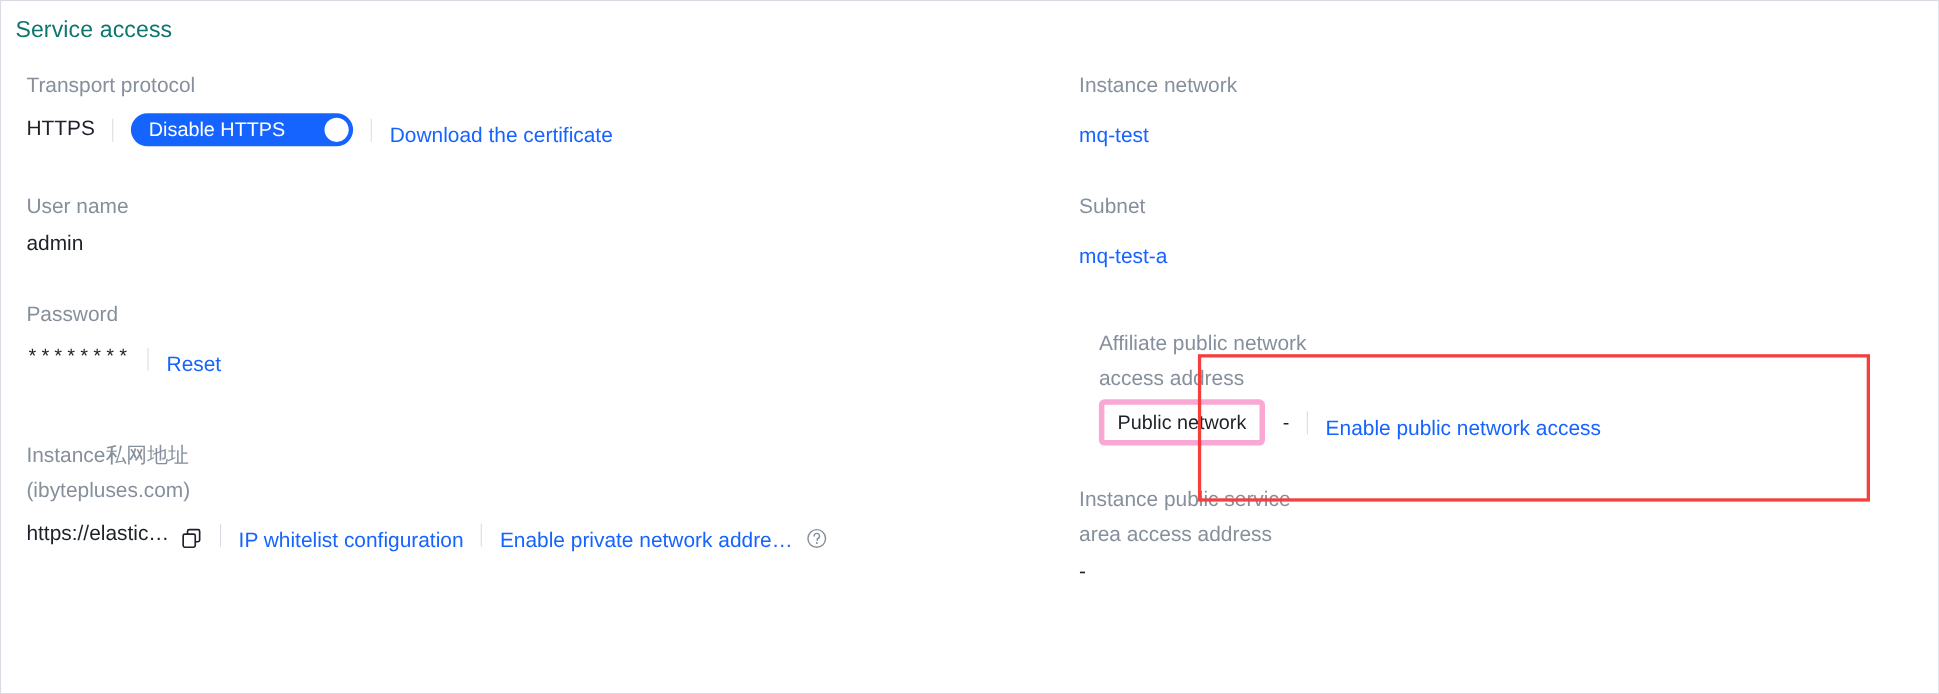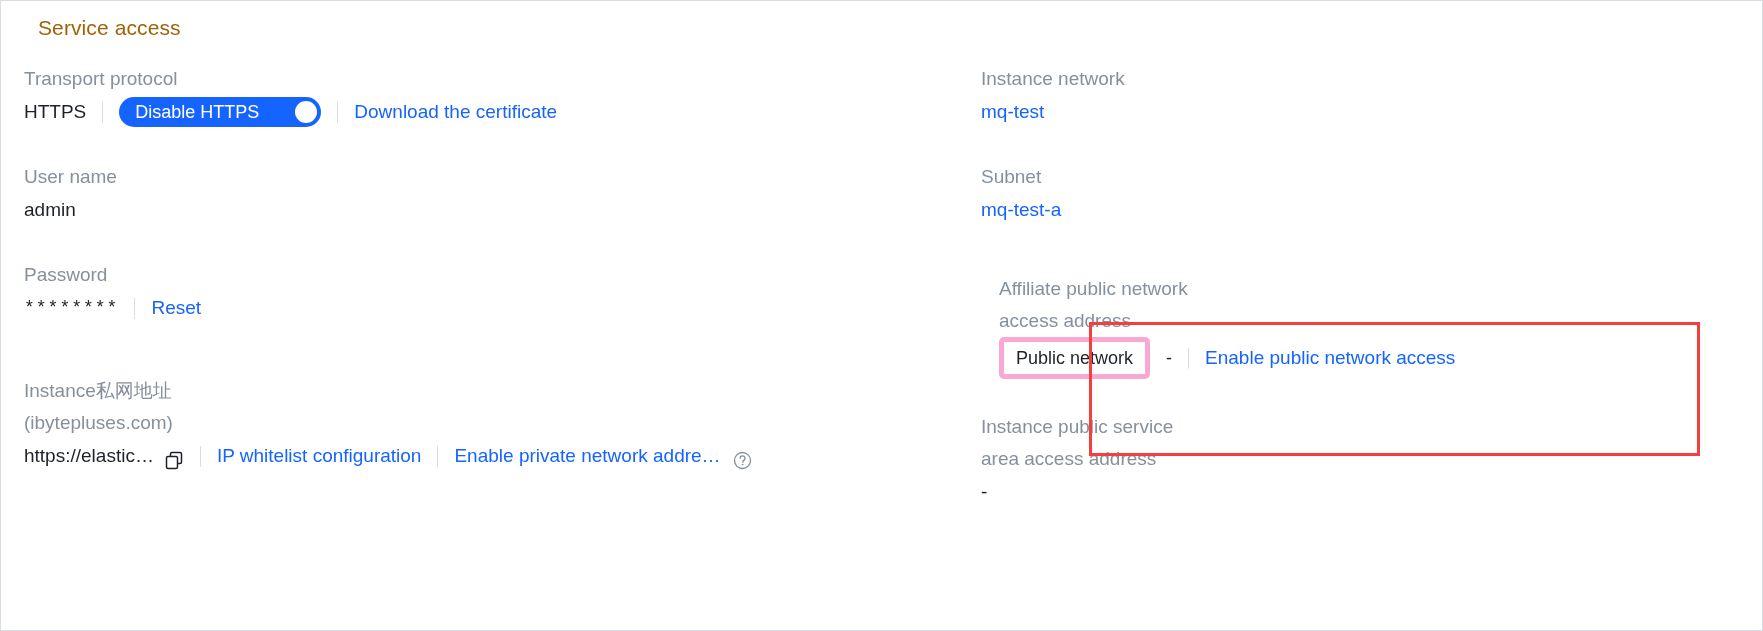--- a/index.html
+++ b/index.html
@@ -16,24 +16,24 @@
     position: relative;
     width: 1763px;
     height: 631px;
     box-sizing: border-box;
     background: #ffffff;
     border: 1px solid #d9dde3;
     overflow: hidden;
   }
   .panel-title {
     position: absolute;
-    left: 37px;
+    left: 13px;
     top: 12px;
     font-size: 21px;
-    color: #a16207;
+    color: #0f766e;
     letter-spacing: 0.1px;
     line-height: 30px;
   }
   .col-left  { position: absolute; left: 23px;  top: 62px; width: 930px; }
   .col-right { position: absolute; left: 980px; top: 62px; width: 760px; }
 
   .field { margin-bottom: 10px; }
 
   .field-label {
     font-size: 19px;
@@ -59,20 +59,21 @@
     background: #d9dde3;
     margin: 0 16px;
     flex: 0 0 auto;
   }
 
   .link {
     color: #1664ff;
     cursor: pointer;
     text-decoration: none;
     white-space: nowrap;
+    margin-top: 12px;
   }
 
   
   .toggle {
     display: inline-flex;
     align-items: center;
     background: #1664ff;
     border-radius: 16px;
     height: 30px;
     padding: 0 4px 0 16px;

